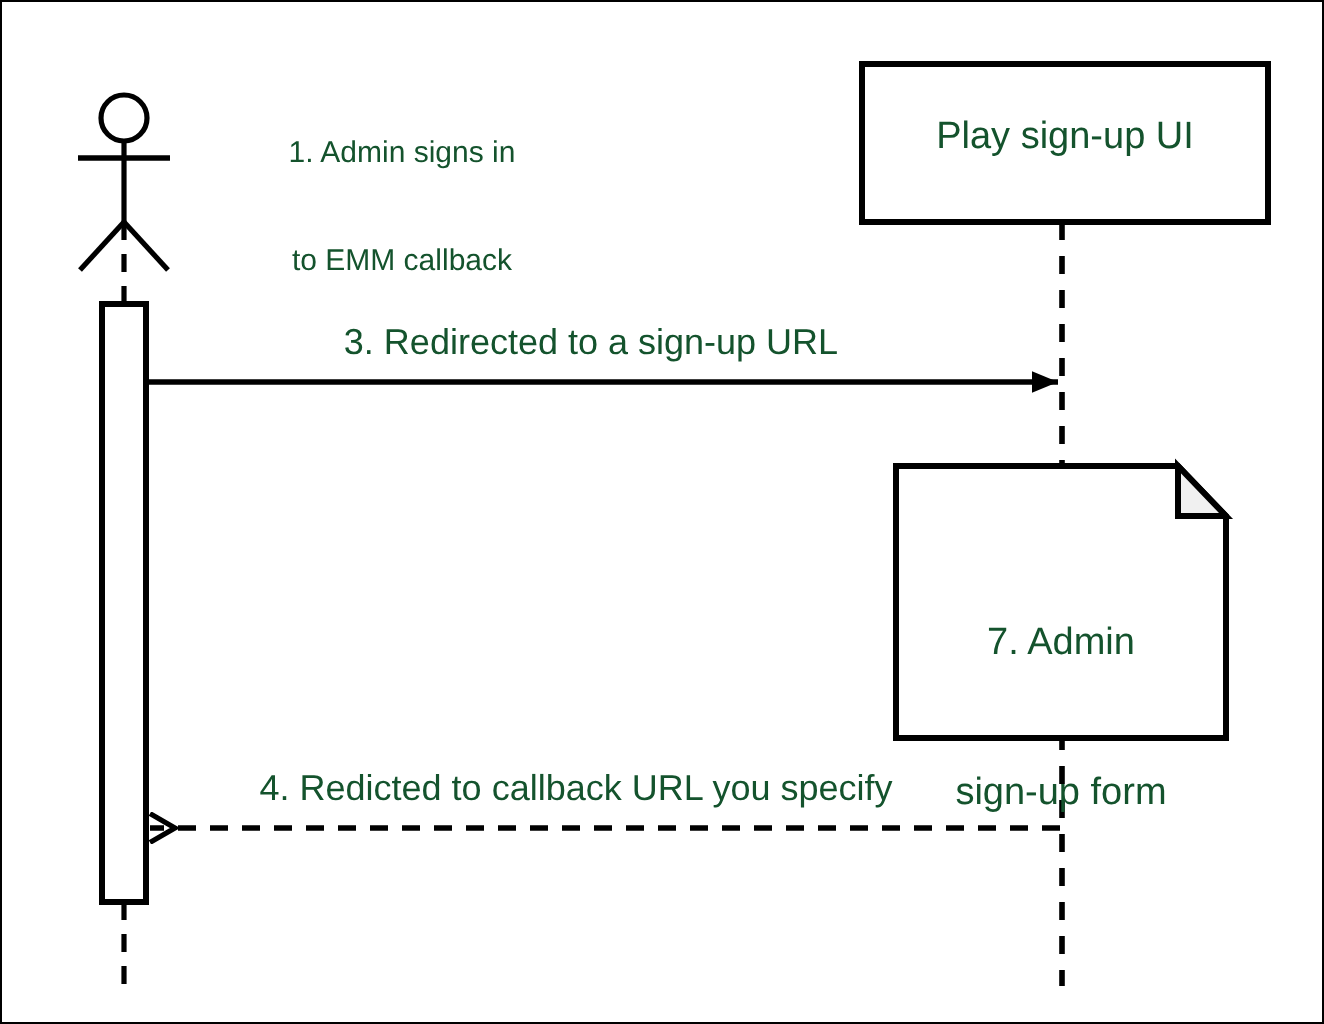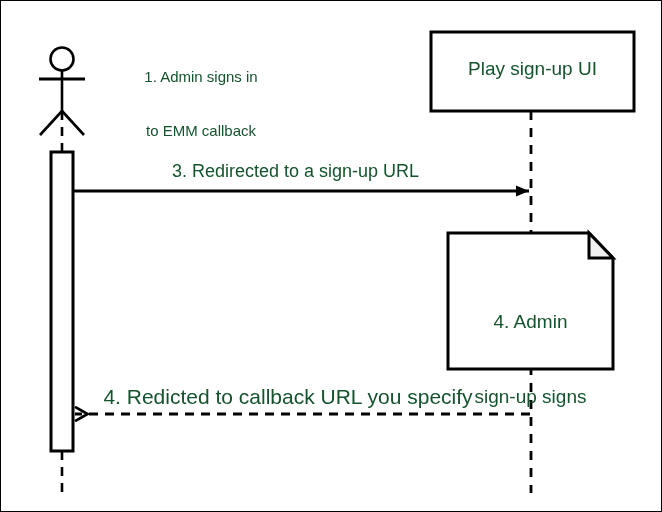--- a/index.html
+++ b/index.html
@@ -56,21 +56,21 @@
     width: 383px;
     text-align: center;
     font-size: 18px;
   }
   
   #msg4-label {
     left: 72px;
     top: 383px;
     width: 430px;
     text-align: center;
-    font-size: 21px;
+    font-size: 18px;
   }
   
   #note-text {
     left: 447px;
     top: 257px;
     width: 165px;
     text-align: center;
     font-size: 19px;
     line-height: 1.33;
   }
@@ -124,17 +124,17 @@
     <div>to EMM callback</div>
   </div>
 
   <div class="dgm-text" id="participant-label">Play sign-up UI</div>
 
   <div class="dgm-text" id="msg2-label">3. Redirected to a sign-up URL</div>
 
   <div class="dgm-text" id="msg4-label">4. Redicted to callback URL you specify</div>
 
   <div class="dgm-text" id="note-text">
-    <div>4. Admin</div>
-    <div>sign-up signs</div>
+    <div>7. Admin</div>
+    <div>sign-up form</div>
   </div>
 
 </div>
 
 </body></html>

